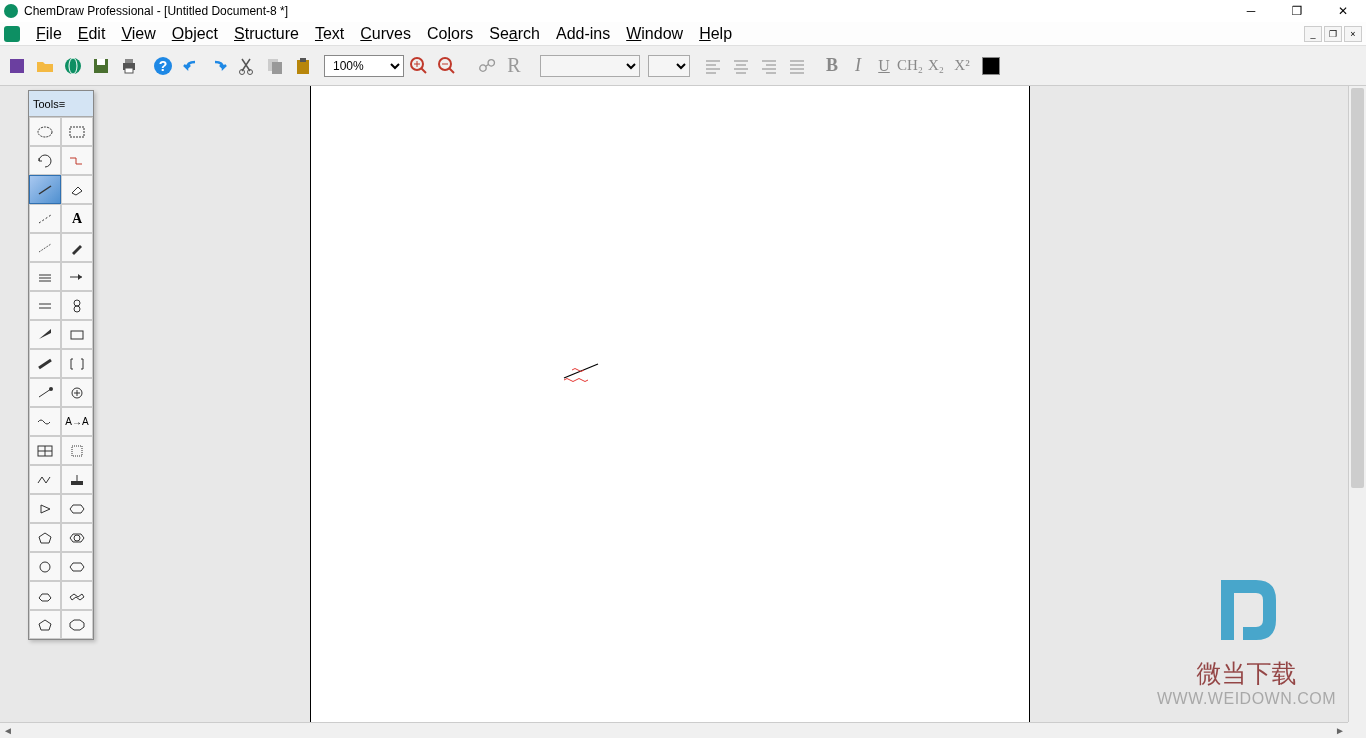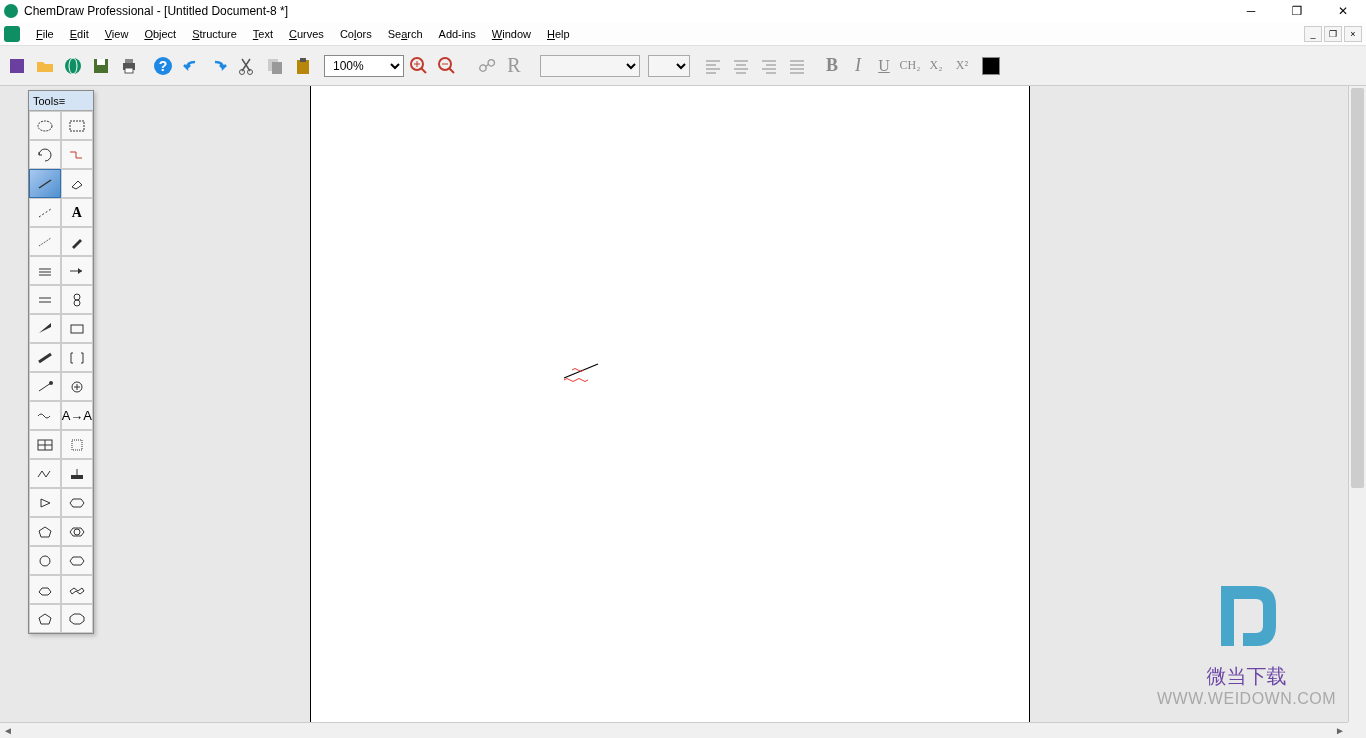--- a/index.html
+++ b/index.html
@@ -6,61 +6,61 @@
 body { width: 1366px; height: 738px; background: #f0f0f0; overflow: hidden; position: relative; }
 
 .titlebar { height: 22px; background: #fff; display: flex; align-items: center; padding-left: 4px; position: relative; }
 .titlebar .app-icon { width: 14px; height: 14px; background: #0d8f63; border-radius: 50%; margin-right: 6px; }
 .titlebar .title { font-size: 12px; color: #000; }
 .titlebar .win-controls { position: absolute; right: 0; top: 0; display: flex; }
 .titlebar .win-controls div { width: 46px; height: 22px; display: flex; align-items: center; justify-content: center; font-size: 12px; cursor: pointer; }
 
 .menubar { height: 24px; background: #fdfdfd; border-bottom: 1px solid #e0e0e0; display: flex; align-items: center; padding-left: 4px; position: relative; }
 .menubar .app-icon2 { width: 16px; height: 16px; background: #0d8f63; border-radius: 3px; margin-right: 8px; }
-.menubar .menu-item { font-size: 11px; padding: 2px 8px; cursor: pointer; }
+.menubar .menu-item { font-size: 16px; padding: 2px 8px; cursor: pointer; }
 .menubar .menu-item .ul { text-decoration: underline; }
 .menubar .mdi-controls { position: absolute; right: 4px; display: flex; gap: 2px; }
 .menubar .mdi-controls div { width: 18px; height: 16px; border: 1px solid #ccc; display: flex; align-items: center; justify-content: center; font-size: 9px; cursor: pointer; background: #f5f5f5; }
 
 .toolbar { height: 40px; background: #f0f0f0; border-bottom: 1px solid #ccc; display: flex; align-items: center; padding: 0 4px; gap: 2px; }
 .toolbar .tbtn { width: 26px; height: 26px; display: flex; align-items: center; justify-content: center; cursor: pointer; border-radius: 2px; }
 .toolbar .sep { width: 4px; height: 26px; }
 .zoom-select { width: 80px; height: 22px; border: 1px solid #888; font-size: 12px; padding: 0 4px; background: #fff; }
 .font-select { width: 100px; height: 22px; border: 1px solid #aaa; background: #f5f5f5; font-size: 12px; }
 .size-select { width: 42px; height: 22px; border: 1px solid #aaa; background: #f5f5f5; font-size: 12px; }
 .toolbar .fmt { width: 24px; height: 24px; display: flex; align-items: center; justify-content: center; color: #888; font-family: Georgia, serif; cursor: pointer; }
 .toolbar .fmt.bold { font-weight: bold; font-size: 18px; }
 .toolbar .fmt.italic { font-style: italic; font-size: 18px; }
 .toolbar .fmt.under { text-decoration: underline; font-size: 16px; }
-.toolbar .fmt.small { font-size: 12px; }
+.toolbar .fmt.small { font-size: 15px; }
 .toolbar .color-swatch { width: 18px; height: 18px; background: #000; border: 1px solid #888; cursor: pointer; }
 .toolbar .align-btn svg { display:block; }
 
 .workspace { position: absolute; top: 86px; left: 0; right: 0; bottom: 16px; background: #e8e8e8; display: flex; }
 .tools-panel { position: absolute; left: 28px; top: 90px; width: 66px; background: #f0f0f0; border: 1px solid #888; box-shadow: 2px 2px 4px rgba(0,0,0,0.2); z-index: 10; }
-.tools-header { height: 20px; background: linear-gradient(#6a9fd4, #3d7ab8); color: #000; font-size: 11px; padding: 0 4px; display: flex; align-items: center; background: #d4e4f4; border-bottom:1px solid #aaa;}
+.tools-header { height: 26px; background: linear-gradient(#6a9fd4, #3d7ab8); color: #000; font-size: 11px; padding: 0 4px; display: flex; align-items: center; background: #d4e4f4; border-bottom:1px solid #aaa;}
 .tools-grid { display: grid; grid-template-columns: 1fr 1fr; }
 .tool-cell { height: 29px; border: 1px solid #ccc; display: flex; align-items: center; justify-content: center; cursor: pointer; background: #f8f8f8; font-size: 14px; }
 .tool-cell.selected { background: linear-gradient(135deg, #a8c8f0, #5090d0); border: 1px solid #3070b0; }
 
 .canvas-area { position: absolute; left: 0; right: 18px; top: 0; bottom: 0; overflow: hidden; background: #e8e8e8; }
 .page { position: absolute; left: 310px; top: 0; width: 720px; height: 960px; background: #fff; border-left: 1px solid #000; border-right: 1px solid #000; }
 .bond-line { position: absolute; left: 562px; top: 276px; width: 40px; height: 20px; }
 .bond-line svg { overflow: visible; }
 
 .vscroll { position: absolute; right: 0; top: 86px; bottom: 16px; width: 18px; background: #f0f0f0; border-left: 1px solid #ccc; }
 .vscroll .thumb { position: absolute; top: 2px; left: 2px; right: 2px; height: 400px; background: #cdcdcd; border-radius: 2px; }
 .hscroll { position: absolute; left: 0; right: 18px; bottom: 0; height: 16px; background: #f0f0f0; border-top: 1px solid #ccc; display: flex; align-items: center; }
 .hscroll .arrow { width: 16px; height: 14px; display: flex; align-items: center; justify-content: center; font-size: 10px; color: #666; cursor: pointer; }
 .hscroll .track { flex: 1; }
 .hscroll .arrow.right { margin-left: auto; }
 
 .watermark { position: absolute; right: 30px; bottom: 30px; text-align: center; opacity: 0.8; pointer-events: none; }
 .watermark .logo { width: 90px; height: 90px; margin: 0 auto; }
-.watermark .txt1 { font-size: 20px; color: #4c1d95; font-weight: 500; margin-top: 2px; }
+.watermark .txt1 { font-size: 25px; color: #7f1d1d; font-weight: 500; margin-top: 2px; }
 .watermark .txt2 { font-size: 16px; color: #999; letter-spacing: 0.5px; }
 </style>
 </head>
 <body>
 
 <div class="titlebar">
   <div class="app-icon"></div>
   <div class="title">ChemDraw Professional - [Untitled Document-8 *]</div>
   <div class="win-controls">
     <div>─</div>
@@ -346,21 +346,21 @@
           <circle cx="9" cy="7" r="5" fill="none" stroke="#333"></circle>
           <line x1="6" y1="7" x2="12" y2="7" stroke="#333"></line>
           <line x1="9" y1="4" x2="9" y2="10" stroke="#333"></line>
         </svg>
       </div>
     <div class="tool-cell">
         <svg width="18" height="14">
           <path d="M2 7 Q5 3 8 7 Q11 11 14 7" fill="none" stroke="#333"></path>
         </svg>
       </div>
-    <div class="tool-cell" style="font-size:13px;">A→A</div>
+    <div class="tool-cell" style="font-size:10px;">A→A</div>
     <div class="tool-cell">
         <svg width="18" height="14">
           <rect x="2" y="2" width="14" height="10" fill="none" stroke="#333"></rect>
           <line x1="9" y1="2" x2="9" y2="12" stroke="#333"></line>
           <line x1="2" y1="7" x2="16" y2="7" stroke="#333"></line>
         </svg>
       </div>
     <div class="tool-cell">
         <svg width="18" height="14">
           <rect x="4" y="2" width="10" height="10" fill="none" stroke="#333" stroke-dasharray="1 1"></rect>

